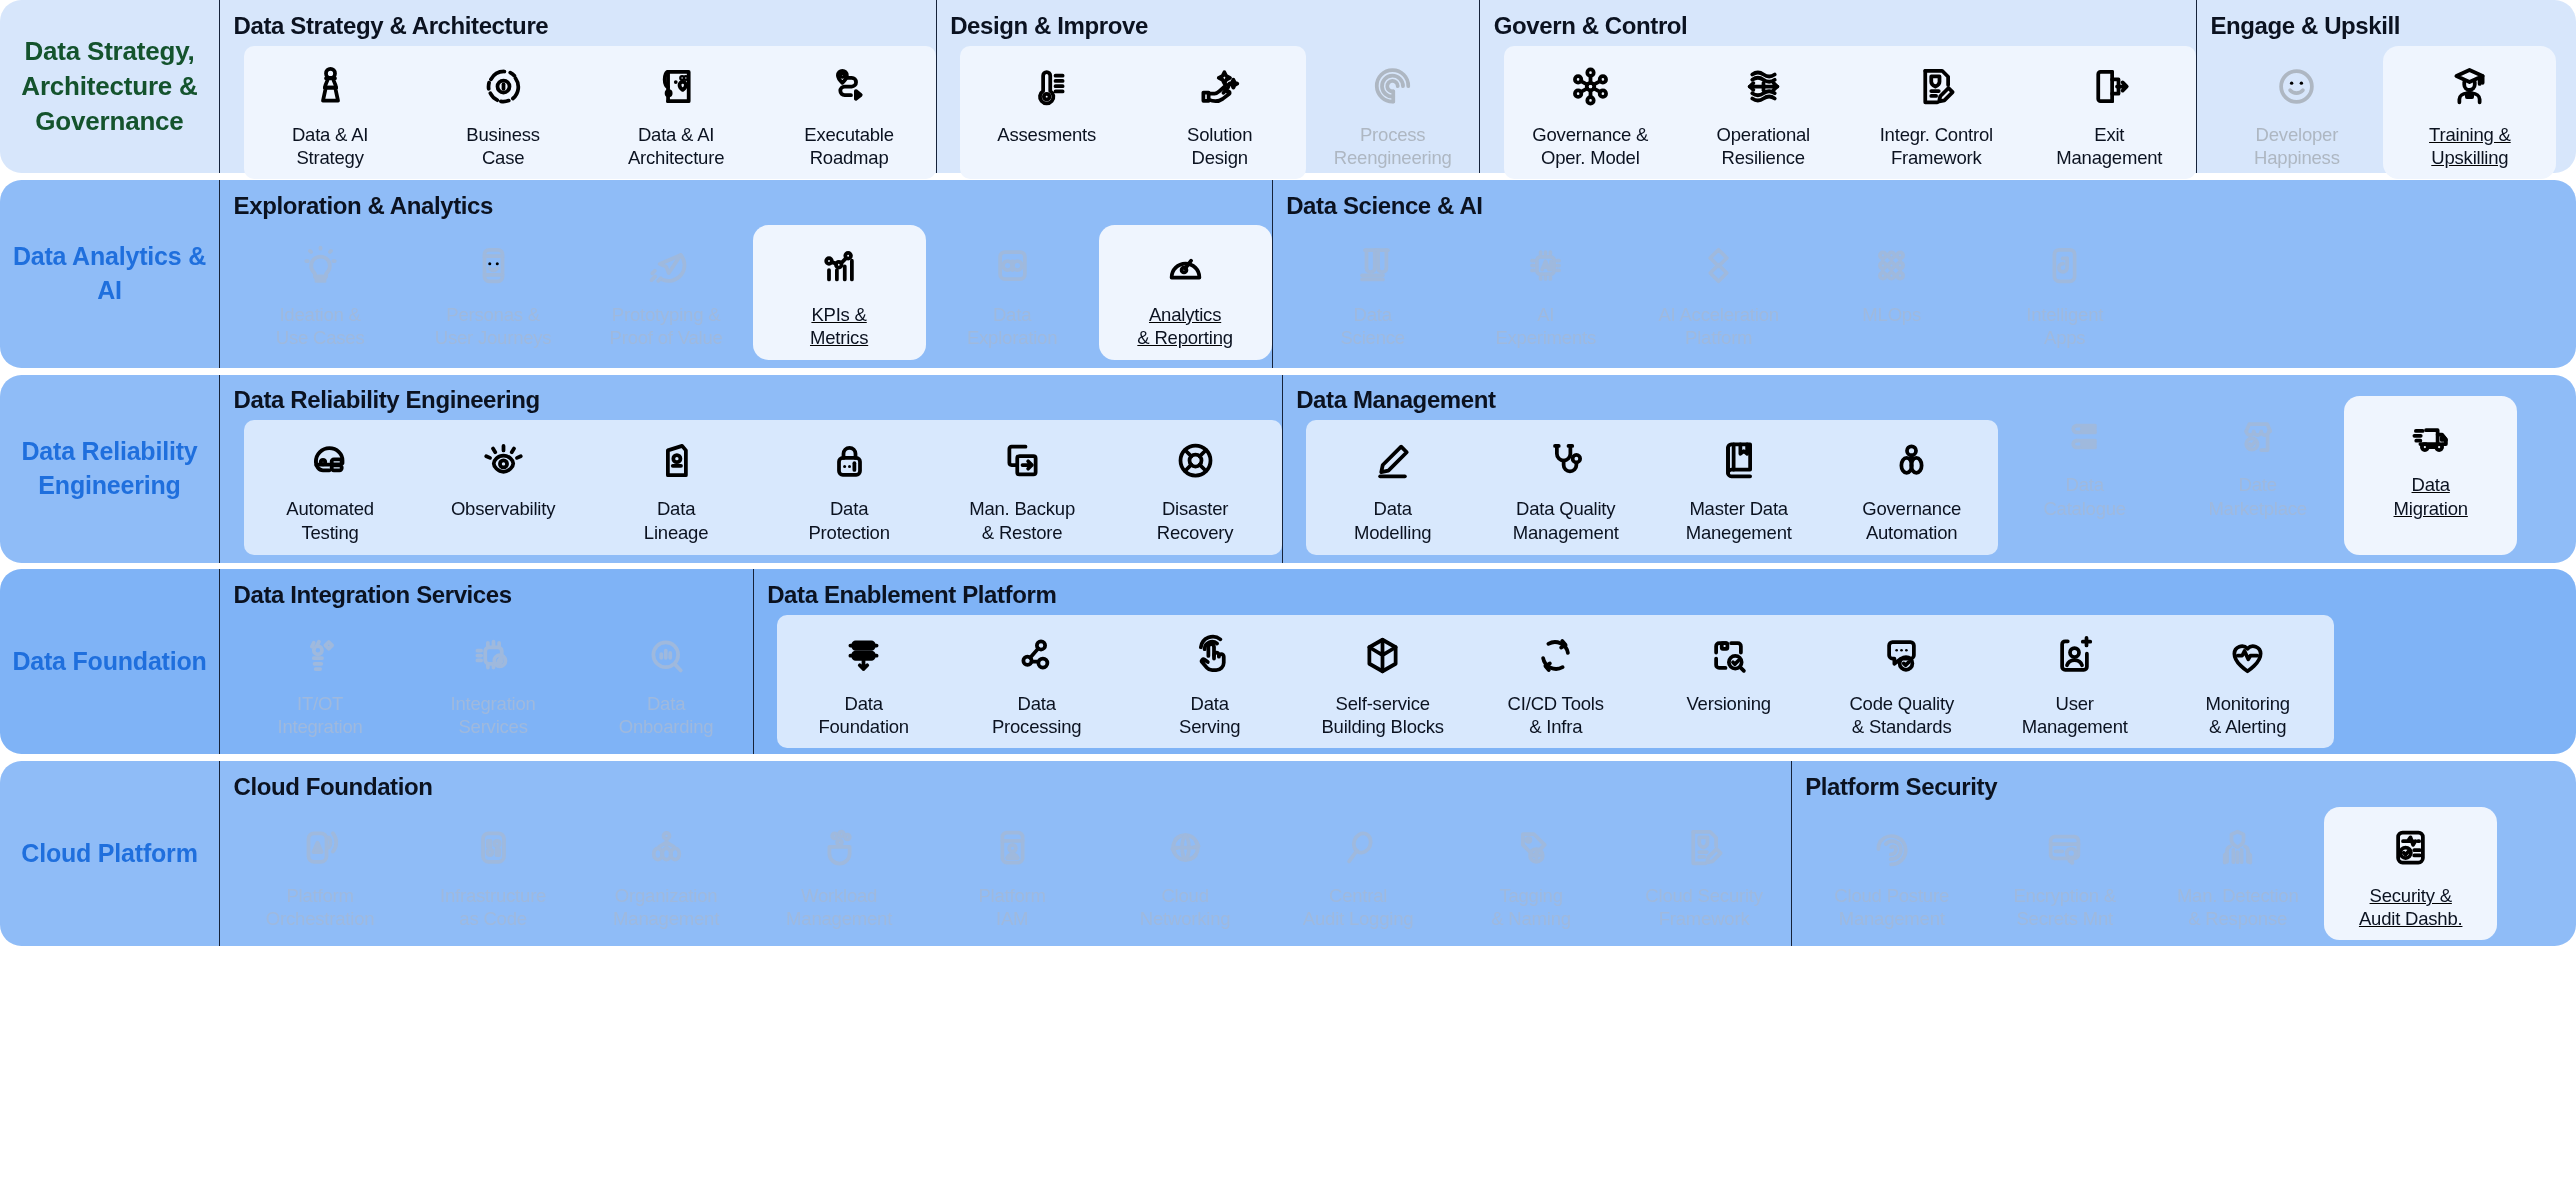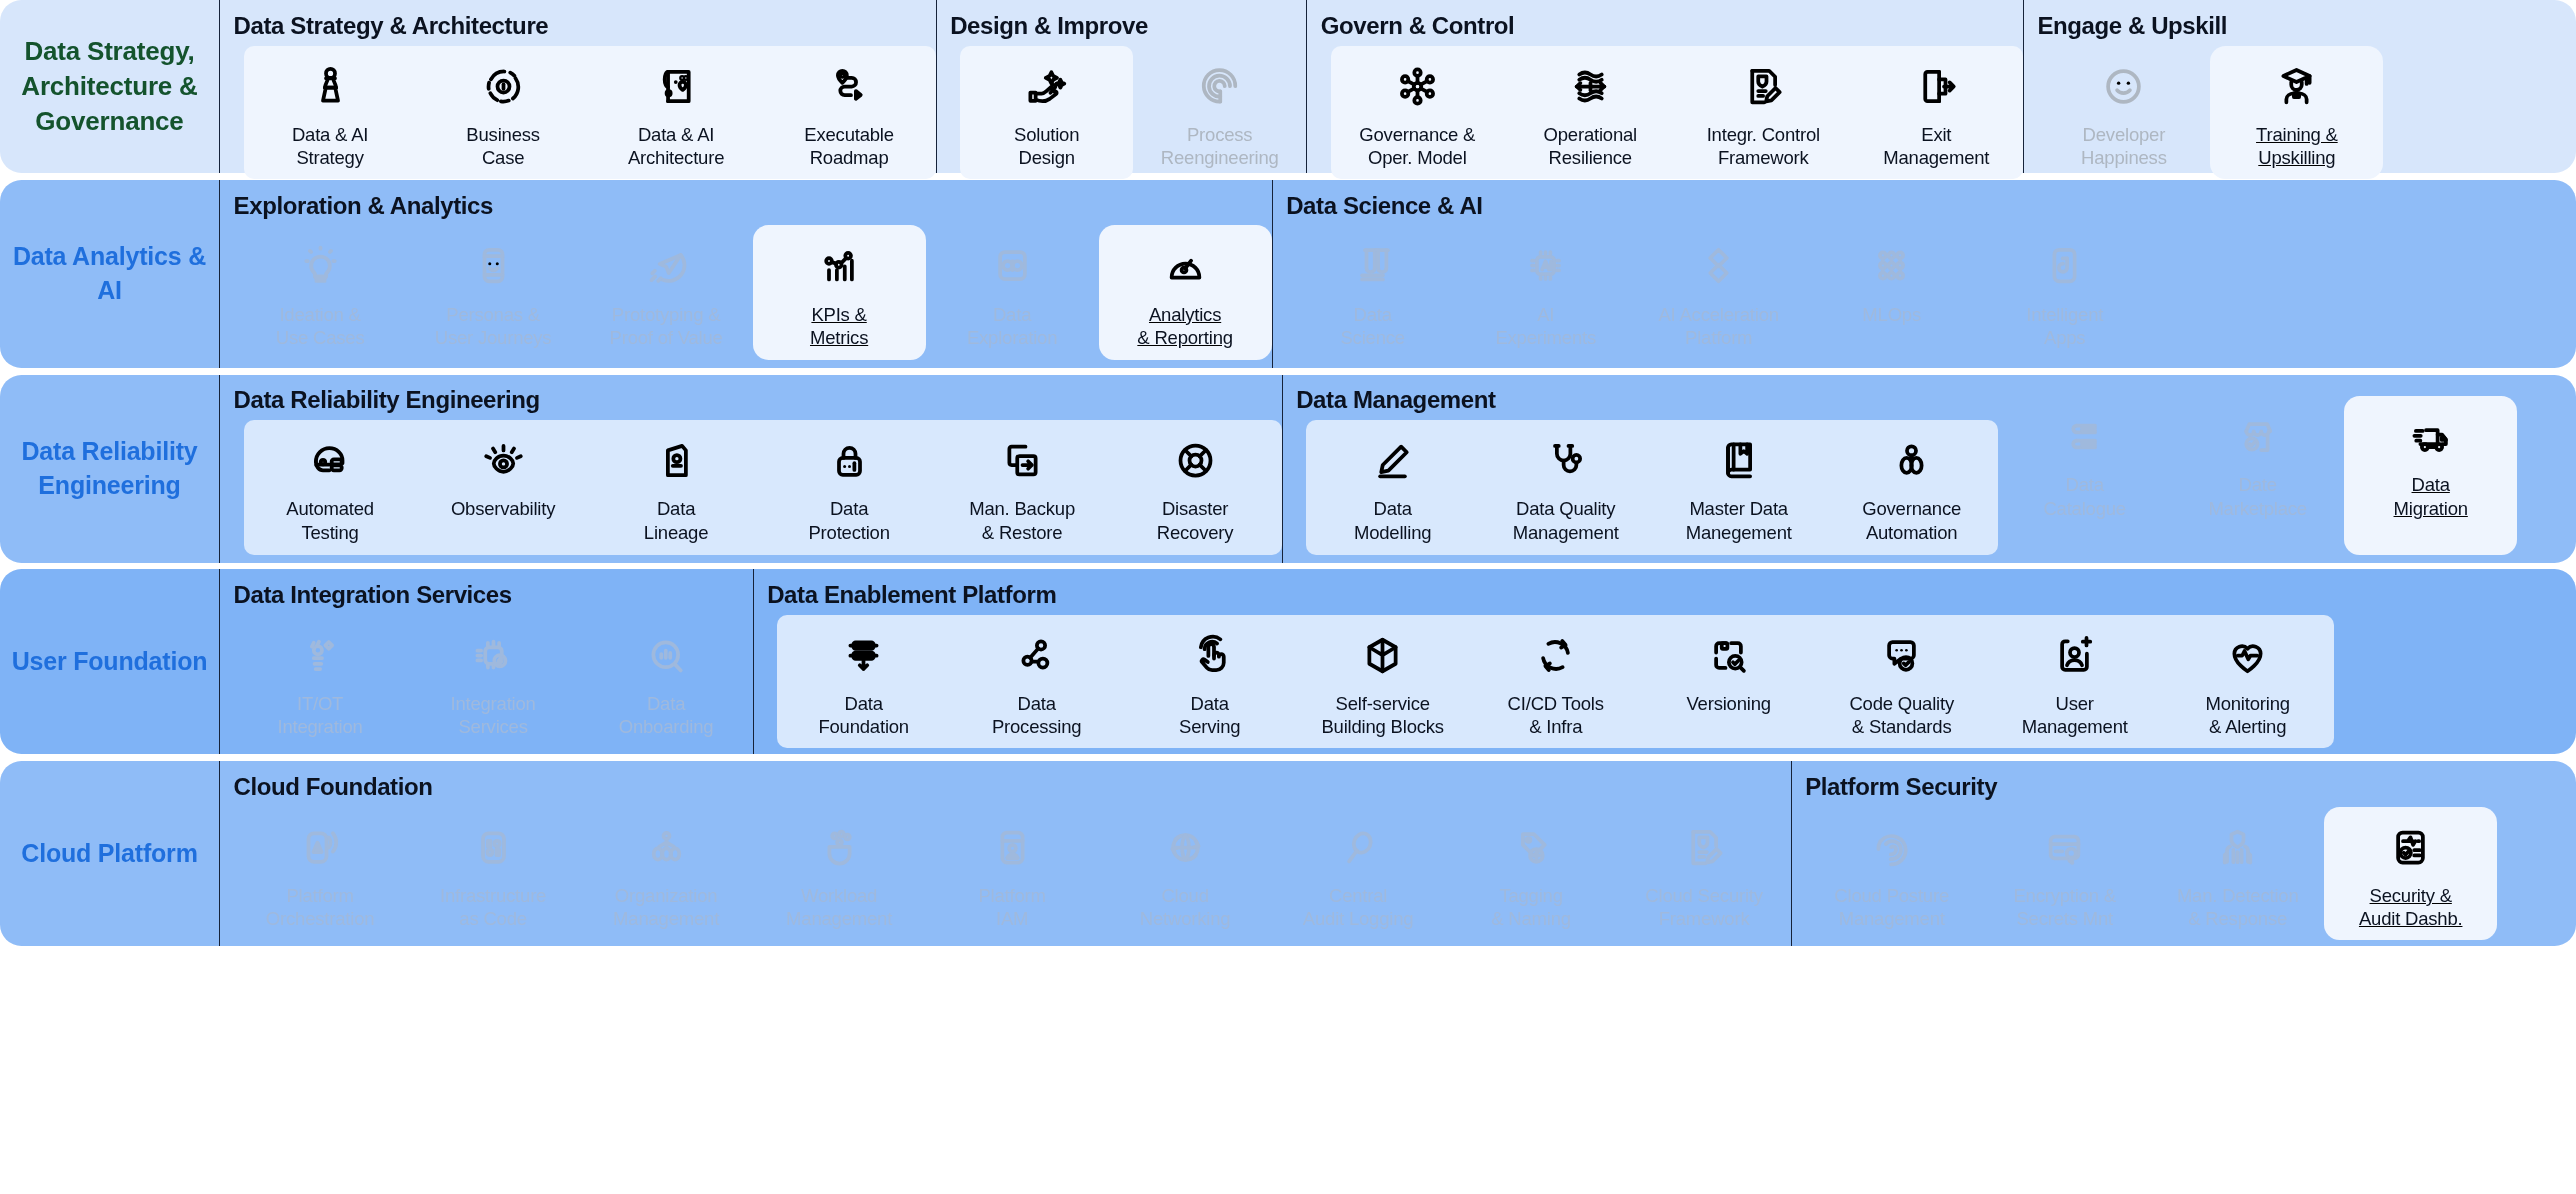--- a/index.html
+++ b/index.html
@@ -175,20 +175,30 @@
                   </div>
                   <div class="lbl">Executable<br>Roadmap</div>
                 </div>
               </div>
             </div>
           </div>
           <div class="group">
             <div class="group-title">Design &amp; Improve</div>
             <div class="tiles">
               <div class="tilewrap card-light">
+                <div class="tile" title="Assesments">
+                  <div class="ico">
+                    <svg viewBox="0 0 24 24" xmlns="http://www.w3.org/2000/svg">
+                      <path d="M10.2 14.4V6.2a1.9 1.9 0 0 1 3.8 0v8.2a3.6 3.6 0 1 1-3.8 0Z"></path>
+                      <circle cx="12.1" cy="17.4" r="1.5"></circle>
+                      <path d="M16.8 6.2h3.8M16.8 9h3.8M16.8 11.8h3.8M16.8 14.6h3.8"></path>
+                    </svg>
+                  </div>
+                  <div class="lbl">Assesments</div>
+                </div>
                 <div class="tile" title="Solution Design">
                   <div class="ico">
                     <svg viewBox="0 0 24 24" xmlns="http://www.w3.org/2000/svg">
                       <path d="m14.6 4.4 1 2 2 1-2 1-1 2-1-2-2-1 2-1Z"></path>
                       <path d="m19.4 8.4.7 1.4 1.4.7-1.4.7-.7 1.4-.7-1.4-1.4-.7 1.4-.7Z"></path>
                       <path d="M3.4 15.2h2.8v4.4H3.4Z"></path>
                       <path d="M6.2 15.8h3.2c1 0 1.6-.5 2.4-1.2l3.6-3.2c.7-.6 1.7.4 1.1 1.2l-2.4 2.8"></path>
                       <path d="M6.2 19c2.6 1.1 5.4 1.1 7.5-.4l3.4-2.6c.8-.6-.1-1.8-1-1.3"></path>
                     </svg>
                   </div>
@@ -608,21 +618,21 @@
                 </div>
                 <div class="lbl">Data<br>Migration</div>
               </div>
             </div>
           </div>
         </div>
       </div>
       <div class="band-gap"></div>
       <div class="band b3">
         <div class="rail">
-          <span>User Foundation</span>
+          <span>Data Foundation</span>
         </div>
         <div class="groups">
           <div class="group">
             <div class="group-title">Data Integration Services</div>
             <div class="tiles">
               <div class="tile dim" title="IT/OT Integration">
                 <div class="ico">
                   <svg viewBox="0 0 24 24" xmlns="http://www.w3.org/2000/svg">
                     <path d="m16.4 4.8 1.8 1.8-1.8 1.8-1.8-1.8Z"></path>
                     <circle cx="10.6" cy="9.2" r="2.2"></circle>

